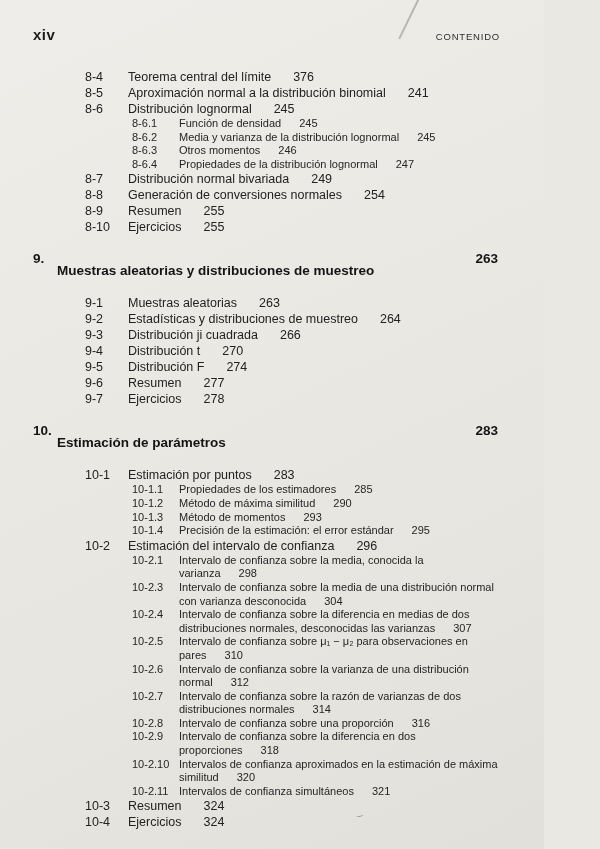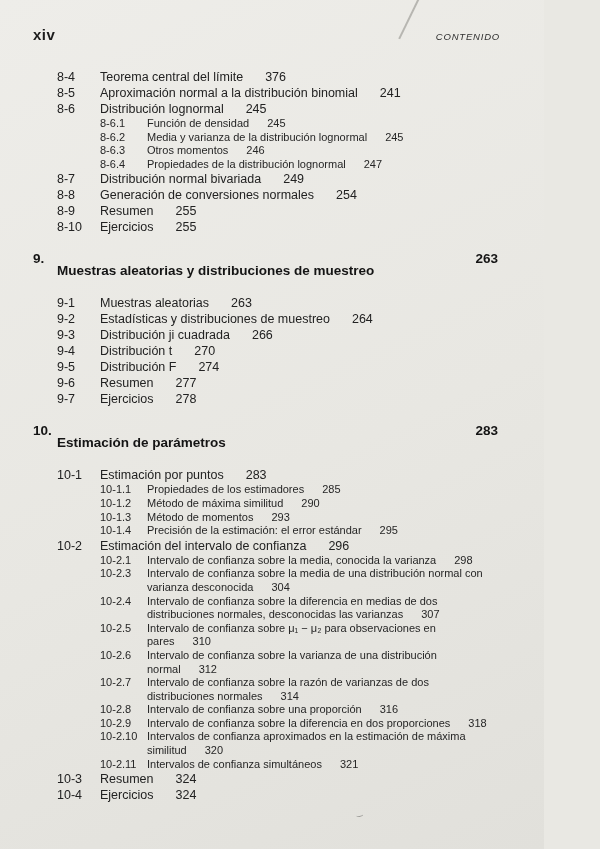--- a/index.html
+++ b/index.html
@@ -12,33 +12,33 @@
   .page {
     position: relative; width: 544px; height: 849px;
     background: linear-gradient(155deg, #eeede9 0%, #e8e7e2 55%, #e1e0db 100%);
     color: #232323;
   }
   .header {
     display: flex; justify-content: space-between; align-items: baseline;
     padding: 26px 44px 0 33px;
   }
   .folio { font-size: 15px; font-weight: bold; letter-spacing: 0.5px; color: #1c1c1c; }
-  .running-head { font-size: 9.5px; letter-spacing: 0.8px; color: #2e2e2e; font-style: italic; }
+  .running-head { font-size: 9.5px; letter-spacing: 0.8px; color: #2e2e2e; }
 
   .toc { margin-top: 26px; padding: 0 46px 0 33px; }
   .row { display: flex; }
   .row .num { flex: 0 0 auto; }
   .row .txt { flex: 1 1 auto; }
 
   .section { font-size: 12.5px; line-height: 16px; padding-left: 24px; color: #222; }
-  .section .num { width: 43px; }
+  .section .num { width: 43px; margin-left: 28px; }
   .section .pg { margin-left: 22px; }
 
   .subsection { font-size: 11px; line-height: 13.6px; padding-left: 67px; color: #262626; }
-  .subsection .num { width: 47px; }
+  .subsection .num { width: 47px; margin-left: 32px; }
   .subsection .pg { margin-left: 18px; }
 
   .chapter { font-size: 13.5px; font-weight: bold; line-height: 17px; margin: 15px 0 16px 0; color: #141414; }
   .chapter .num { width: 24px; }
   .chapter .txt { display: flex; }
   .chapter .t { flex: 0 1 auto; margin-top: 12px; }
   .chapter .pg { margin-left: auto; padding-left: 20px; }
 
   
   .artifact-line {

